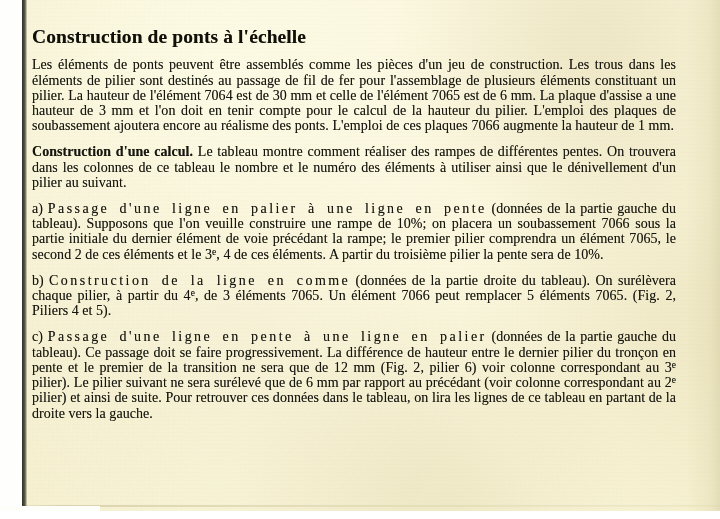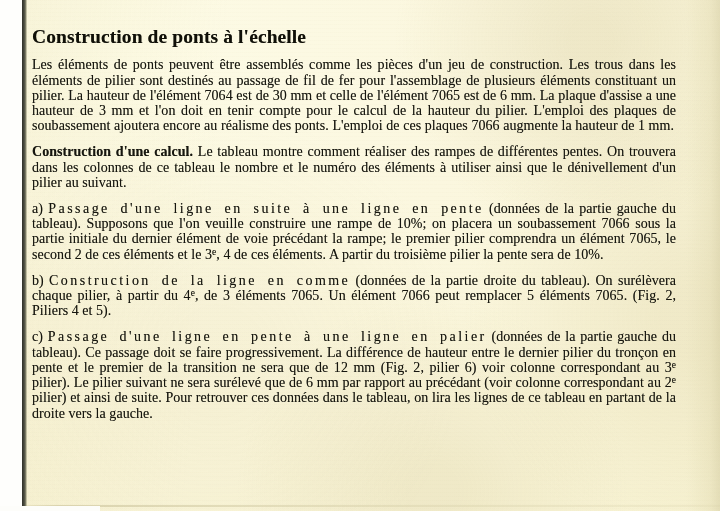--- a/index.html
+++ b/index.html
@@ -165,21 +165,21 @@
       <span>Les éléments de ponts peuvent être assemblés comme les pièces d'un jeu de construction. Les trous dans les éléments de pilier sont destinés au passage de fil de fer pour l'assemblage de plusieurs éléments constituant un pilier. La hauteur de l'élément 7064 est de 30 mm et celle de l'élément 7065 est de 6 mm. La plaque d'assise a une hauteur de 3 mm et l'on doit en tenir compte pour le calcul de la hauteur du pilier. L'emploi des plaques de soubassement ajoutera encore au réalisme des ponts. L'emploi de ces plaques 7066 augmente la hauteur de 1 mm.</span>
     </p>
 
     <p class="para">
       <span class="lead-bold">Construction d'une calcul.</span>
       <span>Le tableau montre comment réaliser des rampes de différentes pentes. On trouvera dans les colonnes de ce tableau le nombre et le numéro des éléments à utiliser ainsi que le dénivellement d'un pilier au suivant.</span>
     </p>
 
     <p class="para">
       <span>a)</span>
-      <span class="spaced">Passage d'une ligne en suite à une ligne en pente</span>
+      <span class="spaced">Passage d'une ligne en palier à une ligne en pente</span>
       <span>(données de la partie gauche du tableau). Supposons que l'on veuille construire une rampe de 10%; on placera un soubassement 7066 sous la partie initiale du dernier élément de voie précédant la rampe; le premier pilier comprendra un élément 7065, le second 2 de ces éléments et le 3<sup>e</sup>, 4 de ces éléments. A partir du troisième pilier la pente sera de 10%.</span>
     </p>
 
     <p class="para">
       <span>b)</span>
       <span class="spaced">Construction de la ligne en comme</span>
       <span>(données de la partie droite du tableau). On surélèvera chaque pilier, à partir du 4<sup>e</sup>, de 3 éléments 7065. Un élément 7066 peut remplacer 5 éléments 7065. (Fig. 2, Piliers 4 et 5).</span>
     </p>
 
     <p class="para">

